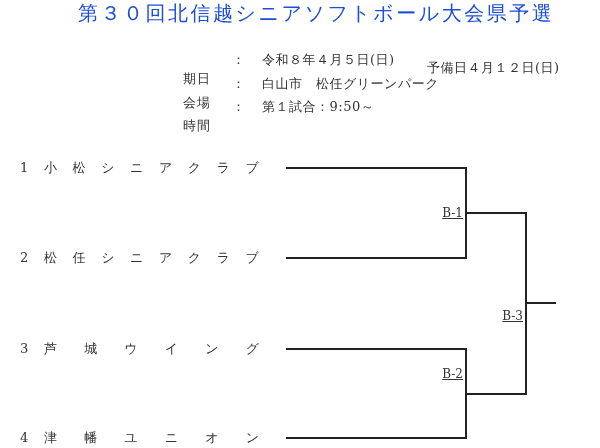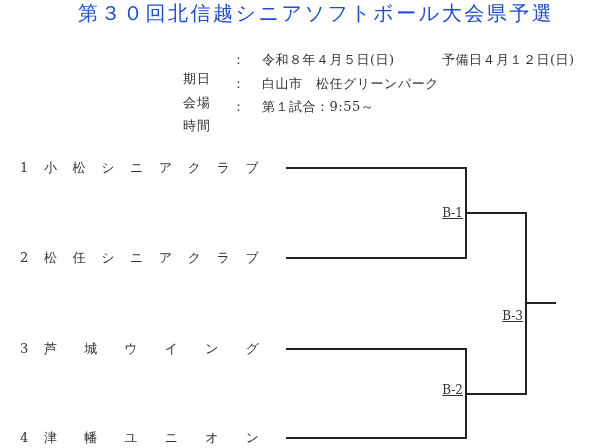--- a/index.html
+++ b/index.html
@@ -10,21 +10,21 @@
   }
   .title {
     position: absolute; left: 78px; top: 0px; width: 510px;
     font-size: 20px; line-height: 26px; letter-spacing: 2.5px;
     white-space: nowrap; color: #1d4ed8;
   }
   .info-row { position: absolute; left: 183px; height: 20px; font-size: 13px; line-height: 20px; white-space: nowrap; color:#333; }
   .info-label { position: absolute; left: 0; letter-spacing: 1px; margin-top: 19px; }
   .info-colon { position: absolute; left: 49px; }
   .info-value { position: absolute; left: 79px; letter-spacing: 0.5px; }
-  .info-extra { position: absolute; left: 259px; letter-spacing: 0.5px; }
+  .info-extra { position: absolute; left: 244px; letter-spacing: 0.5px; margin-top: 8px; }
 
   .team { position: absolute; left: 20px; height: 20px; width: 250px; font-size: 13px; line-height: 20px; color:#333; }
   .team-num { position: absolute; left: 0; }
   .team-name { position: absolute; left: 24px; width: 215px; display: flex; justify-content: space-between; }
 
   .line { position: absolute; background: #222; }
   .hl { height: 2px; }
   .vl { width: 2px; }
   .match { position: absolute; font-size: 12px; line-height: 16px; color:#333; text-align: right; width: 30px; text-decoration: underline; }
 </style>
@@ -40,21 +40,21 @@
   <span class="info-extra">予備日４月１２日(日)</span>
 </div>
 <div class="info-row" style="top:74px;">
   <span class="info-label">会場</span>
   <span class="info-colon">：</span>
   <span class="info-value">白山市　松任グリーンパーク</span>
 </div>
 <div class="info-row" style="top:97px;">
   <span class="info-label">時間</span>
   <span class="info-colon">：</span>
-  <span class="info-value">第１試合：9:55～</span>
+  <span class="info-value">第１試合：9:50～</span>
 </div>
 
 <div class="team" style="top:158px;">
   <span class="team-num">1</span>
   <span class="team-name">
       <span>小</span>
       <span>松</span>
       <span>シ</span>
       <span>ニ</span>
       <span>ア</span>
@@ -106,14 +106,14 @@
 
 <div class="line hl" style="left:286px; top:348px; width:181px;"></div>
 <div class="line hl" style="left:286px; top:437px; width:181px;"></div>
 <div class="line vl" style="left:465px; top:348px; height:91px;"></div>
 <div class="line hl" style="left:465px; top:393px; width:62px;"></div>
 
 <div class="line vl" style="left:525px; top:212px; height:183px;"></div>
 <div class="line hl" style="left:525px; top:302px; width:31px;"></div>
 
 <div class="match" style="left:433px; top:205px;">B-1</div>
-<div class="match" style="left:433px; top:382px;">B-2</div>
+<div class="match" style="left:433px; top:366px;">B-2</div>
 <div class="match" style="left:493px; top:308px;">B-3</div>
 
 </body></html>

